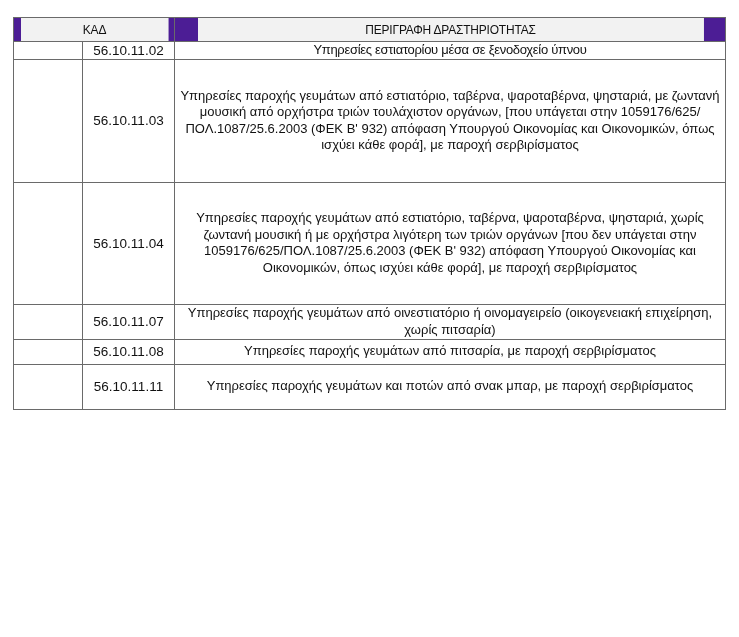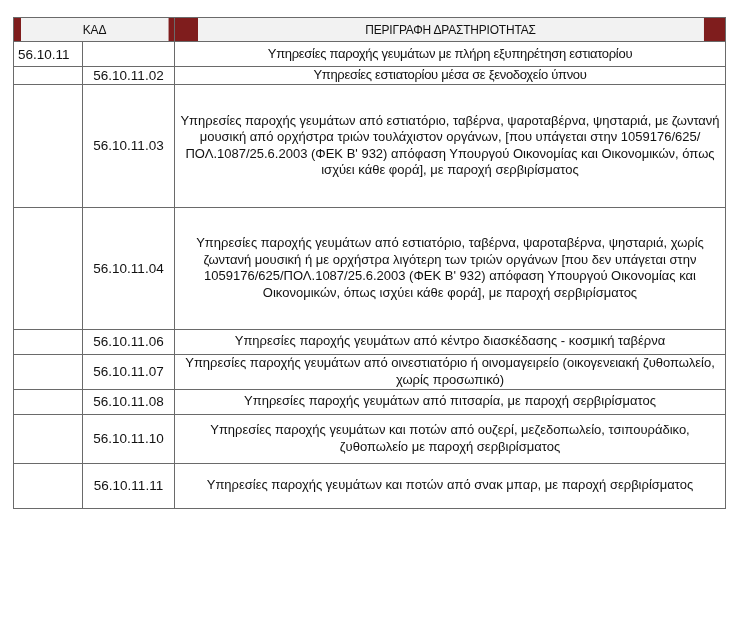--- a/index.html
+++ b/index.html
@@ -18,21 +18,21 @@
     }
     .tbl th {
       background: #f2f2f2;
       font-family: "Liberation Sans", sans-serif;
       font-weight: normal;
       font-size: 13px;
       height: 23px;
       letter-spacing: -0.2px;
       transform: scaleX(0.92);
     }
-    .hdr { background: #7f1d1d; }
+    .hdr { background: #4c1d95; }
     .c1 { width: 69px; }
     .c2 { width: 92px; }
     .code {
       font-family: "Liberation Sans", sans-serif;
       font-size: 13.5px;
       text-align: center;
     }
     .code1 { text-align: left; padding-left: 6px; }
     .desc {
       font-family: "Liberation Sans", sans-serif;
@@ -52,59 +52,44 @@
       <col class="c2">
       <col>
   </colgroup>
   <thead>
     <tr class="hdr">
       <th colspan="2"><span>ΚΑΔ</span></th>
       <th><span>ΠΕΡΙΓΡΑΦΗ ΔΡΑΣΤΗΡΙΟΤΗΤΑΣ</span></th>
     </tr>
   </thead>
   <tbody>
-    <tr style="height:25px">
-      <td class="code code1">56.10.11</td>
-      <td class="code"></td>
-      <td class="desc cond">Υπηρεσίες παροχής γευμάτων με πλήρη εξυπηρέτηση εστιατορίου</td>
-    </tr>
     <tr style="height:15px">
       <td class="code code1"></td>
       <td class="code">56.10.11.02</td>
       <td class="desc cond">Υπηρεσίες εστιατορίου μέσα σε ξενοδοχείο ύπνου</td>
     </tr>
     <tr style="height:123px">
       <td class="code code1"></td>
       <td class="code">56.10.11.03</td>
       <td class="desc">Υπηρεσίες παροχής γευμάτων από εστιατόριο, ταβέρνα, ψαροταβέρνα, ψησταριά, με ζωντανή μουσική από ορχήστρα τριών τουλάχιστον οργάνων, [που υπάγεται στην 1059176/625/ΠΟΛ.1087/25.6.2003 (ΦΕΚ Β' 932) απόφαση Υπουργού Οικονομίας και Οικονομικών, όπως ισχύει κάθε φορά], με παροχή σερβιρίσματος</td>
     </tr>
     <tr style="height:122px">
       <td class="code code1"></td>
       <td class="code">56.10.11.04</td>
       <td class="desc">Υπηρεσίες παροχής γευμάτων από εστιατόριο, ταβέρνα, ψαροταβέρνα, ψησταριά, χωρίς ζωντανή μουσική ή με ορχήστρα λιγότερη των τριών οργάνων [που δεν υπάγεται στην 1059176/625/ΠΟΛ.1087/25.6.2003 (ΦΕΚ Β' 932) απόφαση Υπουργού Οικονομίας και Οικονομικών, όπως ισχύει κάθε φορά], με παροχή σερβιρίσματος</td>
     </tr>
-    <tr style="height:25px">
-      <td class="code code1"></td>
-      <td class="code">56.10.11.06</td>
-      <td class="desc">Υπηρεσίες παροχής γευμάτων από κέντρο διασκέδασης - κοσμική ταβέρνα</td>
-    </tr>
     <tr style="height:35px">
       <td class="code code1"></td>
       <td class="code">56.10.11.07</td>
-      <td class="desc">Υπηρεσίες παροχής γευμάτων από οινεστιατόριο ή οινομαγειρείο (οικογενειακή ζυθοπωλείο, χωρίς προσωπικό)</td>
+      <td class="desc">Υπηρεσίες παροχής γευμάτων από οινεστιατόριο ή οινομαγειρείο (οικογενειακή επιχείρηση, χωρίς πιτσαρία)</td>
     </tr>
     <tr style="height:25px">
       <td class="code code1"></td>
       <td class="code">56.10.11.08</td>
       <td class="desc">Υπηρεσίες παροχής γευμάτων από πιτσαρία, με παροχή σερβιρίσματος</td>
-    </tr>
-    <tr style="height:49px">
-      <td class="code code1"></td>
-      <td class="code">56.10.11.10</td>
-      <td class="desc">Υπηρεσίες παροχής γευμάτων και ποτών από ουζερί, μεζεδοπωλείο, τσιπουράδικο, ζυθοπωλείο με παροχή σερβιρίσματος</td>
     </tr>
     <tr style="height:45px">
       <td class="code code1"></td>
       <td class="code">56.10.11.11</td>
       <td class="desc">Υπηρεσίες παροχής γευμάτων και ποτών από σνακ μπαρ, με παροχή σερβιρίσματος</td>
     </tr>
   </tbody>
 </table>
 
 </body></html>

